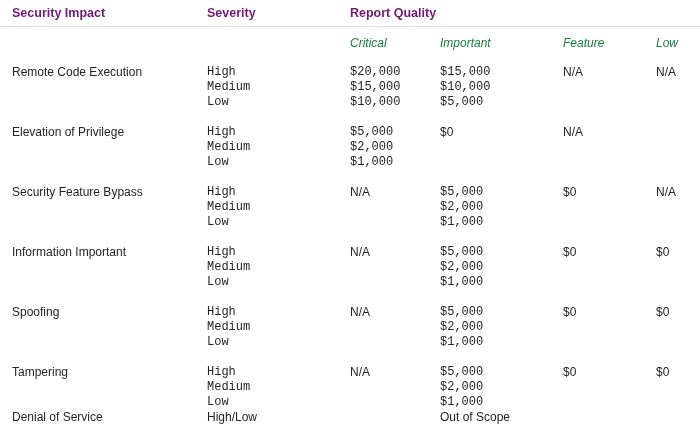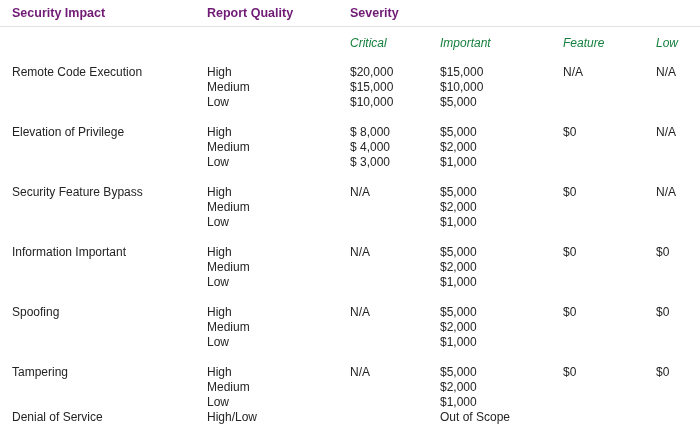--- a/index.html
+++ b/index.html
@@ -50,20 +50,21 @@
   .cell {
     line-height: 15px;
   }
   .cell.pad {
     padding-left: 12px;
   }
   .cell .line {
     height: 15px;
     line-height: 15px;
     white-space: pre;
+    font-family: Liberation Mono, monospace;
   }
   .cell.vcenter {
     display: flex;
     align-items: flex-start;
     min-height: 45px;
   }
   .dos-row {
     line-height: 15px;
   }
   .single-line {
@@ -71,22 +72,22 @@
     line-height: 15px;
   }
 </style>
 </head>
 <body>
 
 <div class="page">
 
   <div class="grid header-row">
     <div class="cell pad">Security Impact</div>
+    <div class="cell">Severity</div>
     <div class="cell">Report Quality</div>
-    <div class="cell">Severity</div>
     <div class="cell"></div>
     <div class="cell"></div>
     <div class="cell"></div>
   </div>
 
   <div class="divider"></div>
 
   <div class="grid subheader-row">
     <div class="cell pad"></div>
     <div class="cell"></div>
@@ -124,25 +125,20 @@
   </div>
 
   <div class="grid block">
     <div class="cell pad vcenter">
         <span>Elevation of Privilege</span>
       </div>
     <div class="cell">
       <div class="line">High</div>
       <div class="line">Medium</div>
       <div class="line">Low</div>
-    </div>
-    <div class="cell">
-      <div class="line">$ 8,000</div>
-      <div class="line">$ 4,000</div>
-      <div class="line">$ 3,000</div>
     </div>
     <div class="cell">
       <div class="line">$5,000</div>
       <div class="line">$2,000</div>
       <div class="line">$1,000</div>
     </div>
     <div class="cell vcenter">
         <span>$0</span>
       </div>
     <div class="cell vcenter">

